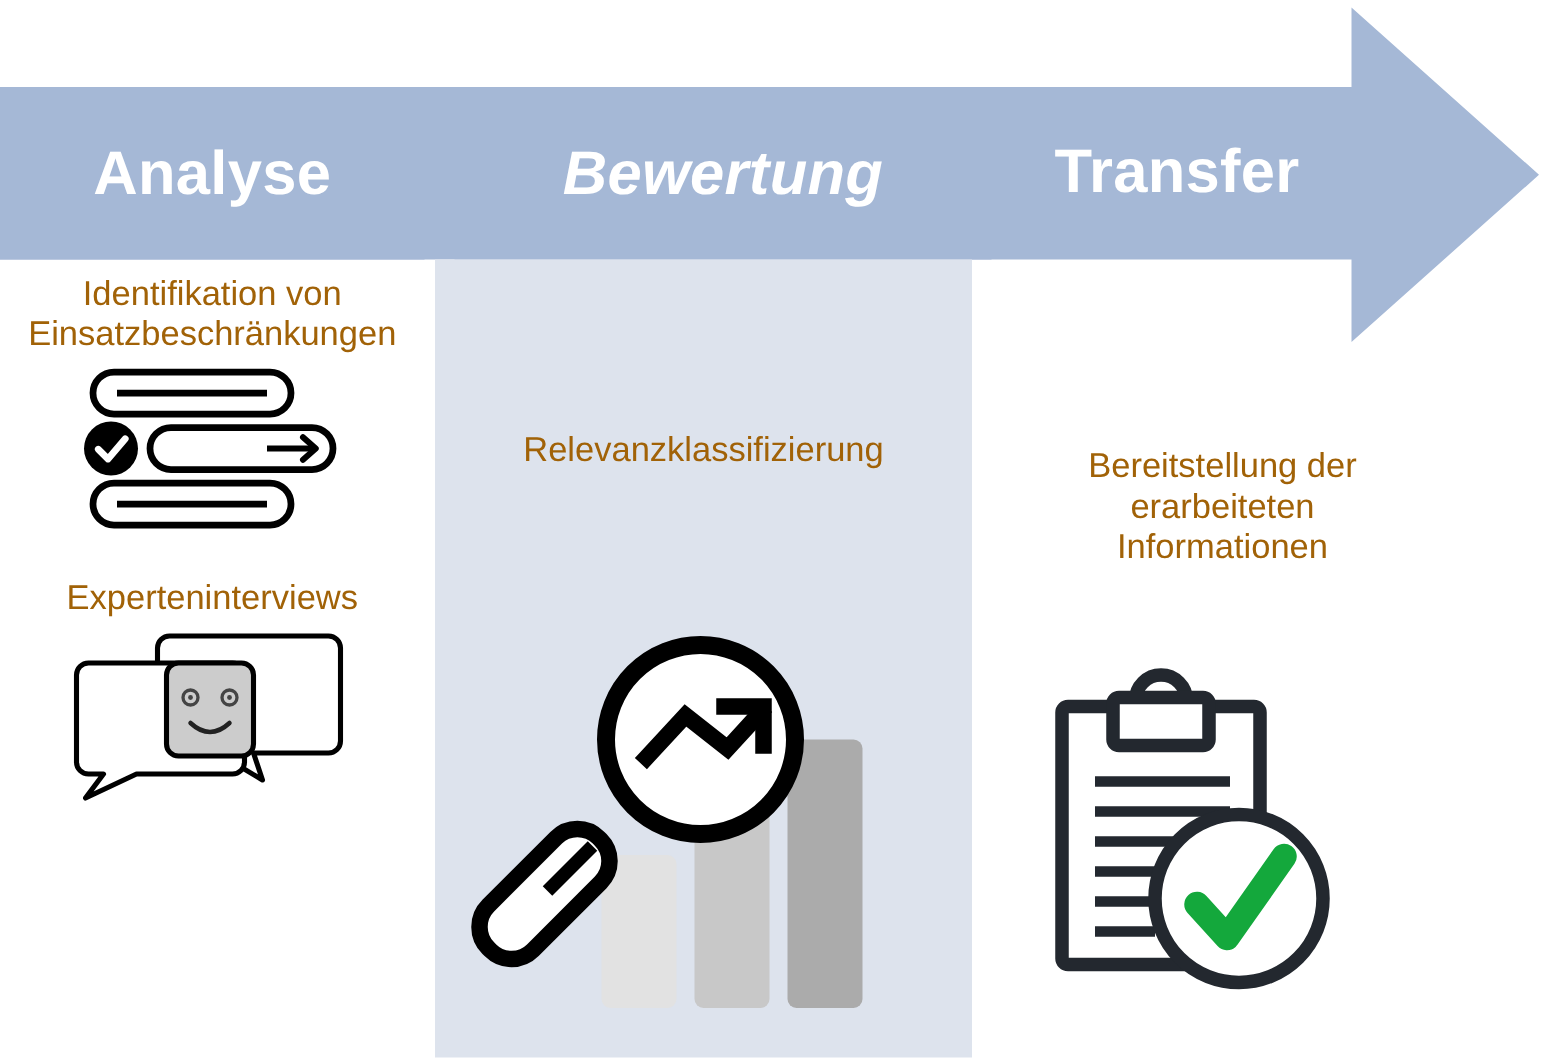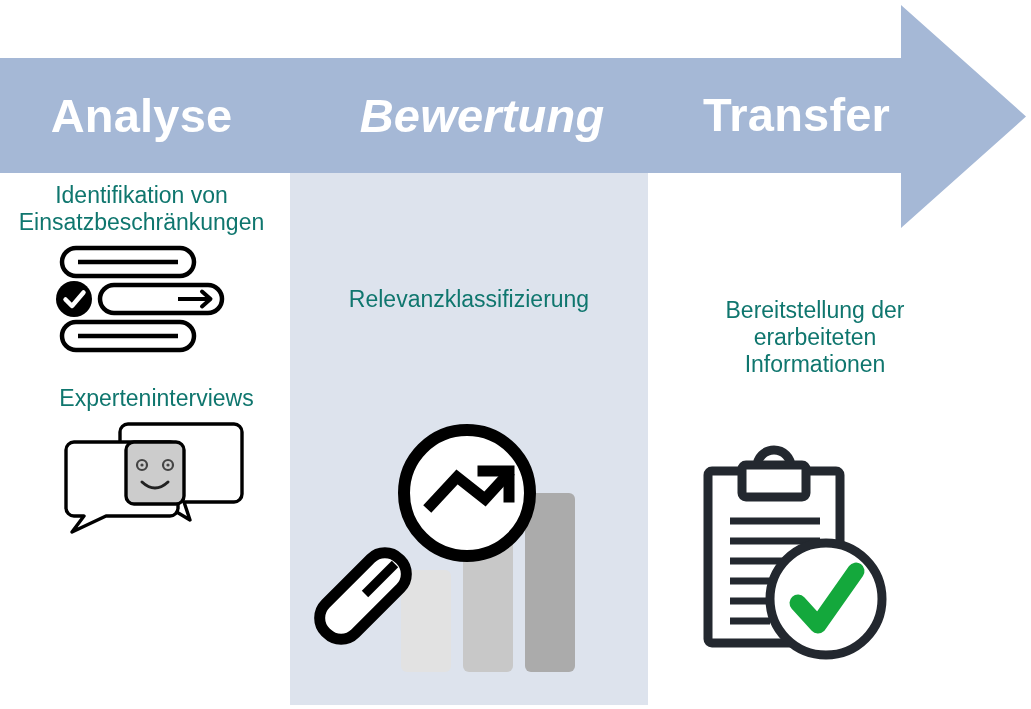--- a/index.html
+++ b/index.html
@@ -33,21 +33,21 @@
     position: absolute;
     background: #a5b8d6;
     display: flex;
     align-items: center;
     justify-content: center;
     color: #ffffff;
     font-weight: bold;
     letter-spacing: .2px;
   }
   .phase-header .ph-label {
-    font-size: 47px;
+    font-size: 41px;
     line-height: 1;
     white-space: nowrap;
   }
 
   
   .phase-body {
     position: absolute;
     display: flex;
     flex-direction: column;
     align-items: center;
@@ -58,21 +58,21 @@
   .step {
     position: absolute;
     display: flex;
     flex-direction: column;
     align-items: center;
     text-align: center;
   }
   .step-label {
     font-size: 23px;
     line-height: 1.18;
-    color: #0f766e;
+    color: #a16207;
     white-space: pre-line;
   }
   .step-art {
     display: block;
   }
 
   svg { display: block; overflow: visible; }
 </style>
 </head>
 <body>
@@ -104,21 +104,21 @@
         <rect x="48" y="43" width="122" height="28" rx="14" ry="14" fill="#ffffff" stroke="#000000" stroke-width="4.5"></rect>
         <line x1="126" y1="57" x2="158" y2="57" stroke="#000000" stroke-width="4"></line>
         <path d="M 150 49.5 L 158.5 57 L 150 64.5" fill="none" stroke="#000000" stroke-width="4" stroke-linecap="round" stroke-linejoin="round"></path>
 
         <rect x="10" y="80" width="132" height="28" rx="14" ry="14" fill="#ffffff" stroke="#000000" stroke-width="4.5"></rect>
         <line x1="26" y1="94" x2="126" y2="94" stroke="#000000" stroke-width="4.5"></line>
       </svg>
     </div>
   </div>
 
-  <div class="step" style="left:15px; top:385px; width:283px;justify-content:flex-end;">
+  <div class="step" style="left:0px; top:385px; width:283px;justify-content:flex-end;">
     <div class="step-label">Experteninterviews</div>
     <div class="step-art" style="margin-top:4px;">
       <svg width="182" height="118" viewBox="0 0 182 118">
 
         <path d="M 62 8 H 168 a 8 8 0 0 1 8 8 V 78 a 8 8 0 0 1 -8 8 H 118
                  l 6 18 -30 -18 H 62 a 8 8 0 0 1 -8 -8 V 16 a 8 8 0 0 1 8 -8 Z" fill="#ffffff" stroke="#000000" stroke-width="3.4" stroke-linejoin="round"></path>
 
         <path d="M 8 26 H 104 a 8 8 0 0 1 8 8 V 92 a 8 8 0 0 1 -8 8 H 40
                  L 6 116 l 12 -16 H 8 a 8 8 0 0 1 -8 -8 V 34 a 8 8 0 0 1 8 -8 Z" fill="#ffffff" stroke="#000000" stroke-width="3.4" stroke-linejoin="round"></path>
 

